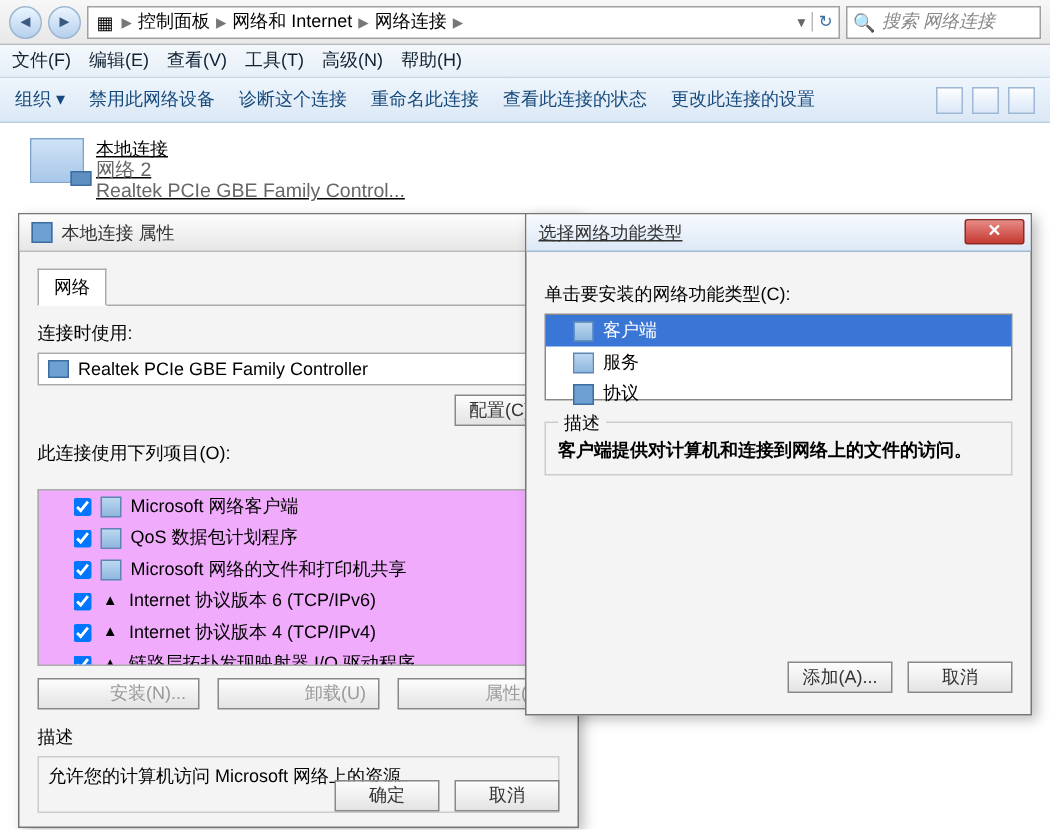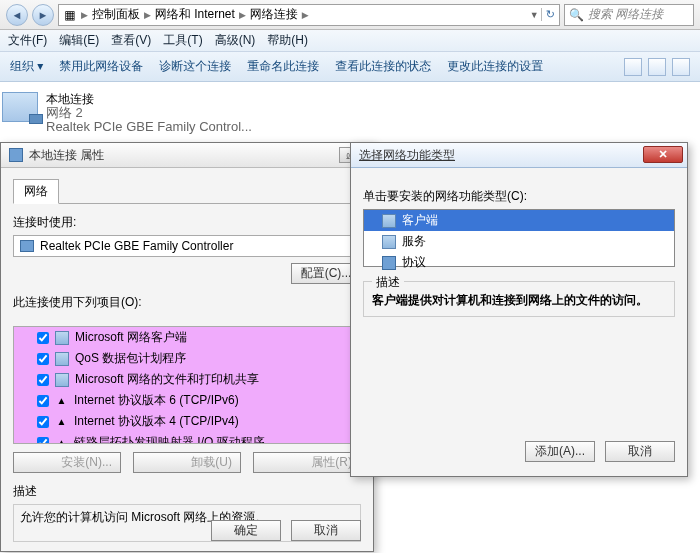--- a/index.html
+++ b/index.html
@@ -18,35 +18,35 @@
 .menubar span { color:#123; }
 
 
 .toolbar { height: 30px; background: linear-gradient(#eef5fc,#dbe8f5); border-bottom: 1px solid #b9cce0; display:flex; align-items:center; padding: 0 10px; gap: 16px; color:#174a7c; }
 .toolbar .tbtn { cursor:default; }
 .tool-right { margin-left:auto; display:flex; gap:6px; }
 .sq { width:18px; height:18px; border:1px solid #9fb8d6; background:linear-gradient(#fdfeff,#dae8f7); }
 
 
 .content { position: relative; height: calc(553px - 30px - 22px - 30px); background:#fff; }
-.conn-item { position:absolute; left:2px; top:10px; display:flex; gap:8px; width:270px; }
+.conn-item { position:absolute; left:20px; top:10px; display:flex; gap:8px; width:270px;text-decoration:underline; }
 .conn-icon { width:36px; height:30px; background:linear-gradient(#cfe3f6,#a8c7e8); border:1px solid #7aa3cf; position:relative;}
 .conn-icon:after{content:"";position:absolute;right:-6px;bottom:-3px;width:12px;height:8px;background:#5f8fc1;border:1px solid #3e6ea0;}
 .conn-text { line-height:14px; }
 .conn-text .t1 { color:#000; }
 .conn-text .t2 { color:#666; font-size:13px; }
 
 
 .dialog { position:absolute; background:#f4f4f4; border:1px solid #777; box-shadow: 3px 3px 8px rgba(0,0,0,0.25); }
 .dlg-title { height:25px; background:linear-gradient(#fdfdfd,#e6e6e6); border-bottom:1px solid #bbb; display:flex; align-items:center; padding:0 8px; gap:6px; color:#333; position:relative;}
 .dlg-title .qmark { margin-left:auto; width:26px; height:16px; background:linear-gradient(#f7f7f7,#d8d8d8); border:1px solid #999; text-align:center; line-height:14px; font-size:11px; color:#555;}
 .dlg-body { padding: 10px 12px; }
 
 
-.props { left:0; top:60px; width:374px; height:410px; }
+.props { left:12px; top:60px; width:374px; height:410px; }
 .tabhdr { display:flex; border-bottom:1px solid #aaa; }
 .tab { padding:3px 10px; background:#fff; border:1px solid #aaa; border-bottom:1px solid #fff; position:relative; top:1px; }
 .sect-label { margin:10px 0 4px; }
 .adapter-box { background:#fff; border:1px solid #aaa; height:22px; display:flex; align-items:center; gap:6px; padding:0 6px; }
 .nic-icon { width:14px; height:12px; background:#6fa0d4; border:1px solid #3d6da0; display:inline-block;}
 .row-right { display:flex; justify-content:flex-end; margin-top:6px; }
 .btn { min-width:70px; height:21px; border:1px solid #888; background:linear-gradient(#fdfdfd,#e3e3e3); text-align:center; line-height:19px; padding:0 8px; color:#333;}
 .btn.disabled { color:#9a9a9a;text-align:right; }
 .items-box { background:#f0abfc; border:1px solid #aaa; height:118px; overflow:hidden; margin-top:15px;padding-left:17px; }
 .items-box .it { display:flex; align-items:center; gap:6px; padding:2px 6px; }

